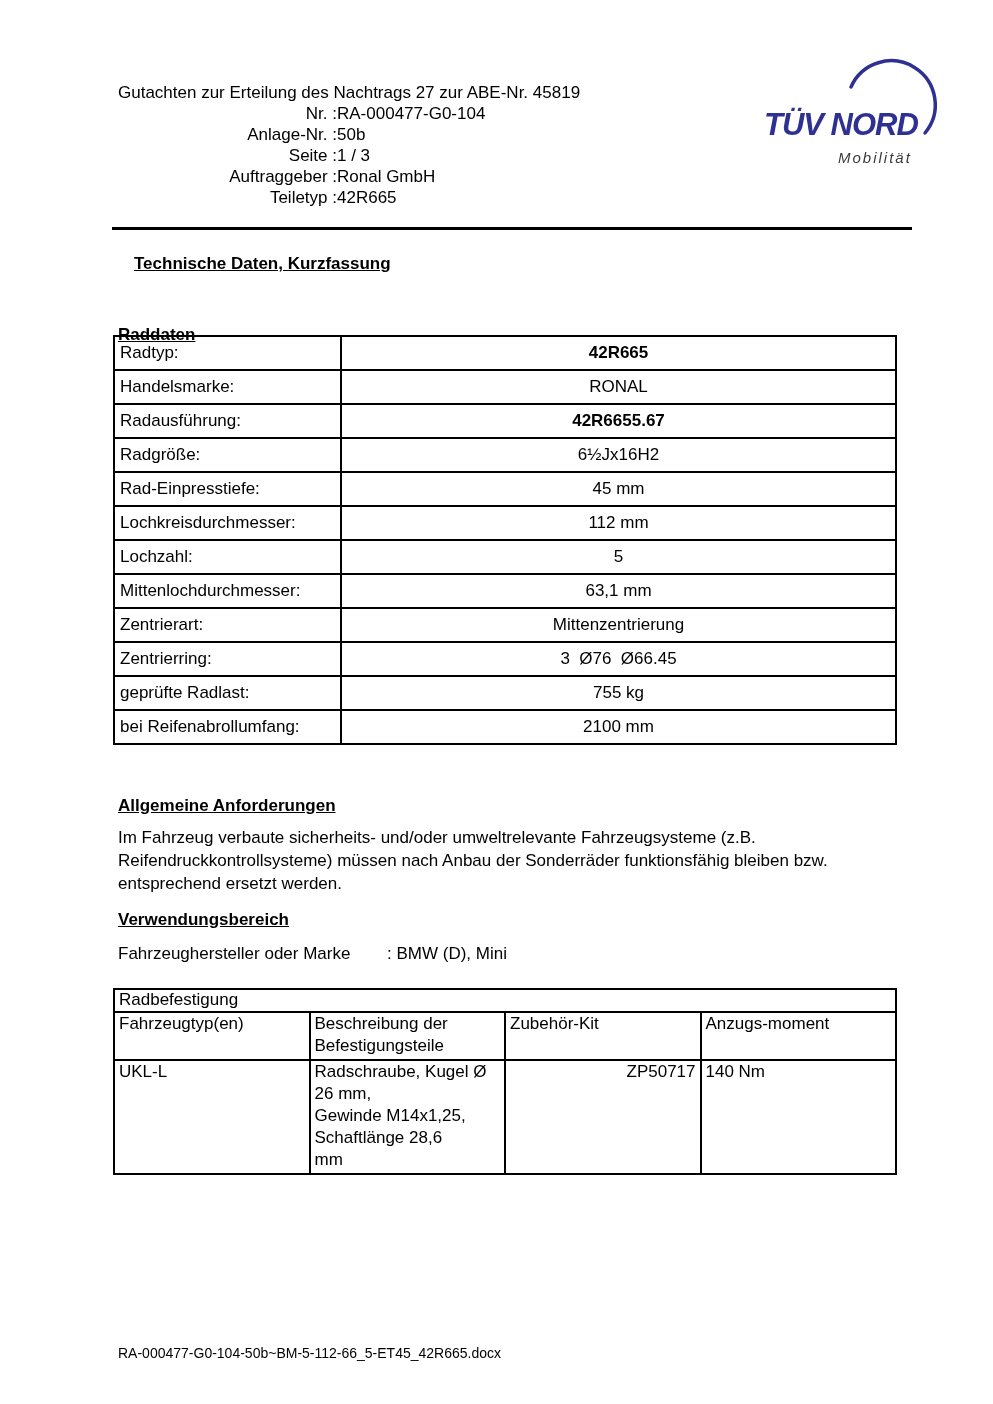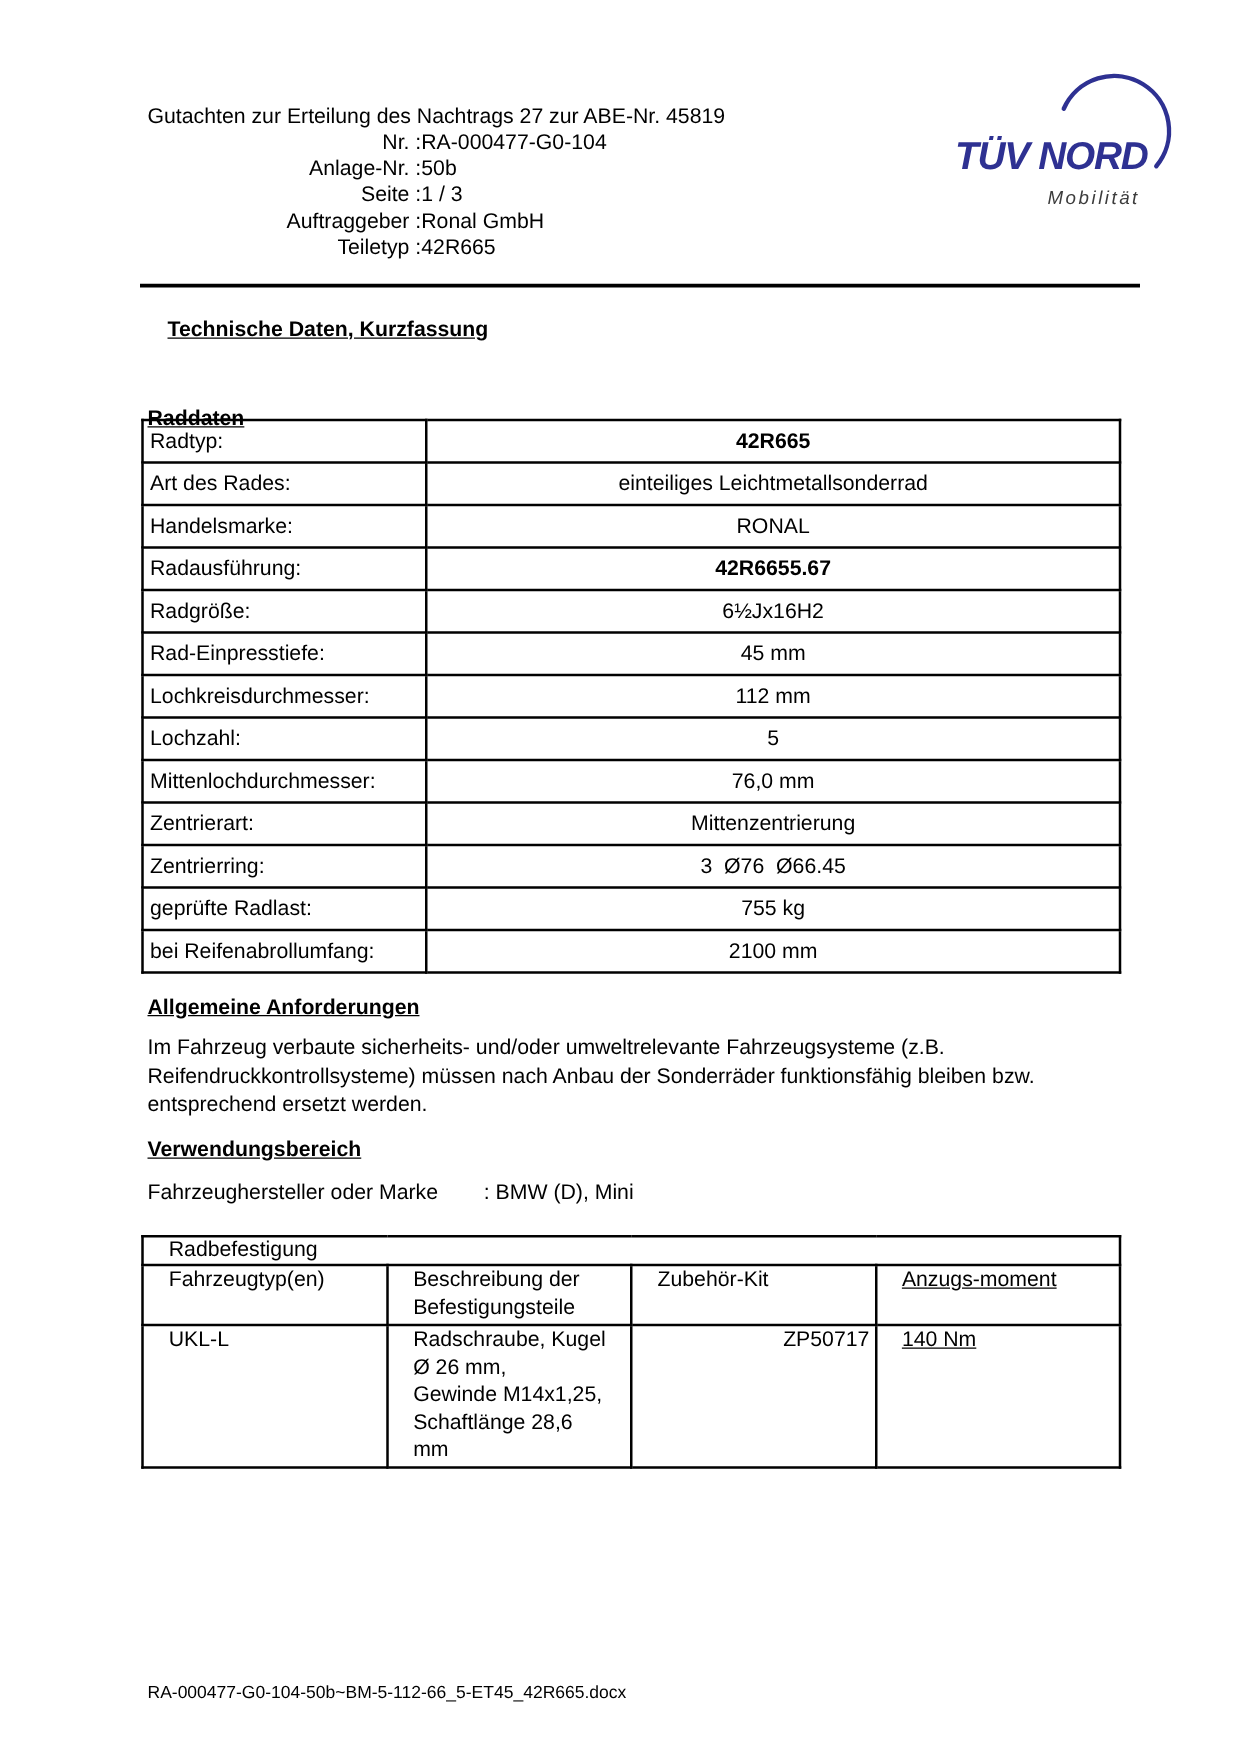--- a/index.html
+++ b/index.html
@@ -66,34 +66,34 @@
   
   .verw-line { left: 118px; top: 943px; font-size: 17px; line-height: 21px; white-space: nowrap; }
   .verw-label { display: inline-block; width: 269px; }
 
   
   .t2 { left: 113px; top: 988px; }
   .t2 table { width: 784px; table-layout: fixed; }
   .t2 td, .t2 th {
     border: 2px solid #000;
     font-size: 17px;
-    padding: 0 4px 2px 20px;
+    padding: 0 4px 2px 4px;
     vertical-align: top;
     text-align: left;
     font-weight: normal;
     white-space: pre-wrap;
     line-height: 22px;
   }
   .t2 .caption-cell { height: 21px; line-height: 19px; }
   .t2 .hdr-cell { height: 42px; }
   .t2 .data-cell { height: 66px; }
   .t2 .c1 { width: 274px; }
   .t2 .c2 { width: 328px; }
   .t2 .c3 { width: 110px; }
-  .t2 .c4 { width: 72px; text-decoration: underline; }
+  .t2 .c4 { width: 72px; }
   .t2 td.center { text-align: right; margin-left: 20px; }
 
   
   .footer { left: 118px; top: 1344px; font-size: 14px; line-height: 18px; white-space: nowrap; }
 </style>
 </head>
 <body>
 
 <div class="abs doc-header">
   <div>Gutachten zur Erteilung des Nachtrags 27 zur ABE-Nr. 45819</div>
@@ -133,24 +133,20 @@
 <div class="abs heading h-rad">Raddaten</div>
 
 <div class="abs t1">
   <table>
     <tbody>
       <tr>
         <td class="lbl">Radtyp:</td>
         <td class="val bold">42R665</td>
       </tr>
       <tr>
-        <td class="lbl">Art des Rades:</td>
-        <td class="val">einteiliges Leichtmetallsonderrad</td>
-      </tr>
-      <tr>
         <td class="lbl">Handelsmarke:</td>
         <td class="val">RONAL</td>
       </tr>
       <tr>
         <td class="lbl">Radausführung:</td>
         <td class="val bold">42R6655.67</td>
       </tr>
       <tr>
         <td class="lbl">Radgröße:</td>
         <td class="val">6½Jx16H2</td>
@@ -162,21 +158,21 @@
       <tr>
         <td class="lbl">Lochkreisdurchmesser:</td>
         <td class="val">112 mm</td>
       </tr>
       <tr>
         <td class="lbl">Lochzahl:</td>
         <td class="val">5</td>
       </tr>
       <tr>
         <td class="lbl">Mittenlochdurchmesser:</td>
-        <td class="val">76,0 mm</td>
+        <td class="val">63,1 mm</td>
       </tr>
       <tr>
         <td class="lbl">Zentrierart:</td>
         <td class="val">Mittenzentrierung</td>
       </tr>
       <tr>
         <td class="lbl">Zentrierring:</td>
         <td class="val">3  Ø76  Ø66.45</td>
       </tr>
       <tr>

